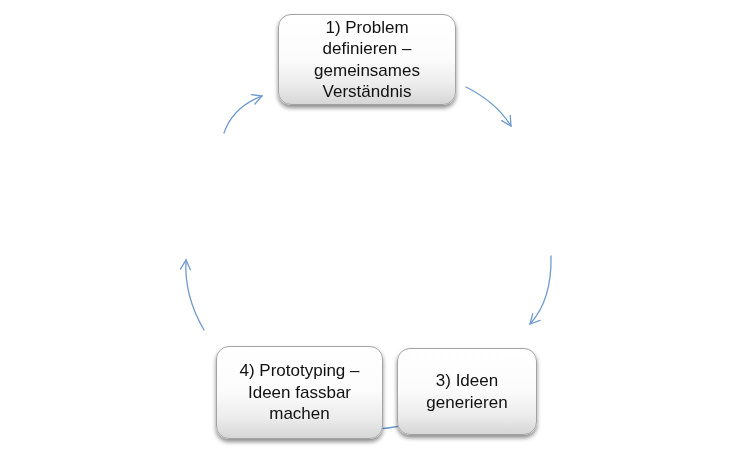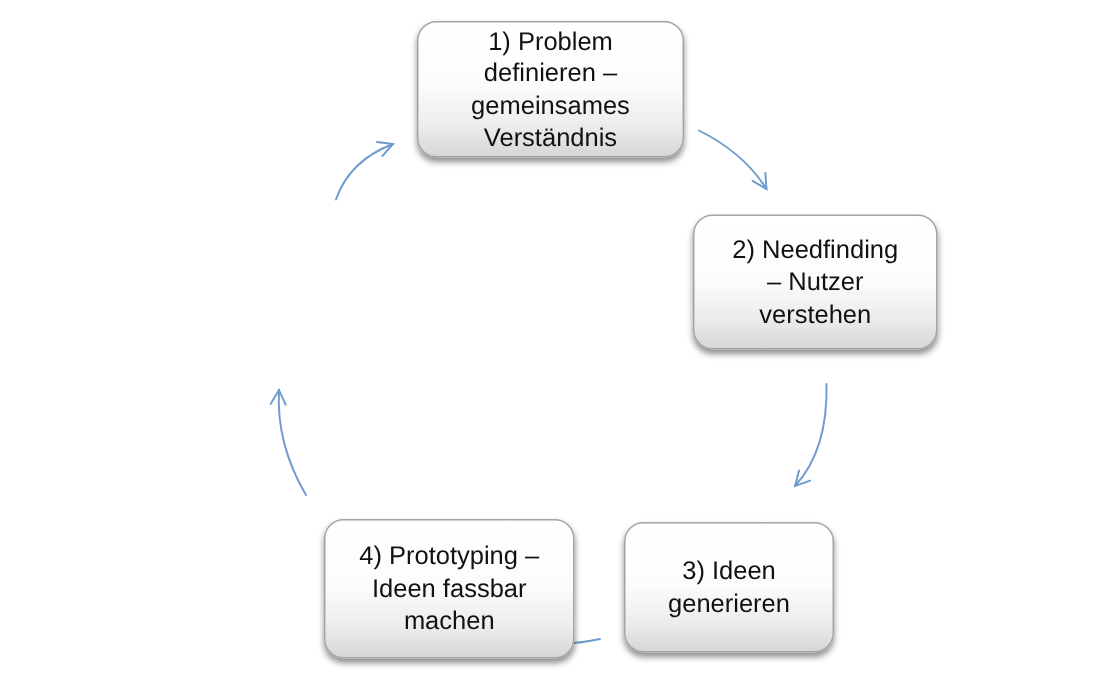--- a/index.html
+++ b/index.html
@@ -42,21 +42,21 @@
     align-items: center;
     justify-content: center;
     text-align: center;
     color: var(--text);
     font-size: 17px;
     line-height: 21.5px;
   }
   .node-label { white-space: pre-line; }
   .n1 { left: 278px; top: 14px;  width: 178px; height: 91px; }
   .n2 { left: 462px; top: 143px; width: 163px; height: 90px; }
-  .n3 { left: 416px; top: 348px; width: 140px; height: 87px; }
+  .n3 { left: 397px; top: 348px; width: 140px; height: 87px; }
   .n4 { left: 174px; top: 346px; width: 167px; height: 93px; margin-left: 42px; }
   .n5 { left: 119px; top: 141px; width: 146px; height: 91px; }
   .edge {
     fill: none;
     stroke: var(--arrow);
     stroke-width: 1.3;
     stroke-linecap: round;
   }
 </style>
 </head>
@@ -77,25 +77,20 @@
     <path class="edge" d="M 224 133 Q 233 107 262 96" marker-end="url(#openArrow)"></path>
   </svg>
 
   <div class="node n1">
     <span class="node-label">1) Problem
 definieren –
 gemeinsames
 Verständnis</span>
   </div>
 
-  <div class="node n2">
-    <span class="node-label">2) Needfinding
-– Nutzer
-verstehen</span>
-  </div>
 
   <div class="node n3">
     <span class="node-label">3) Ideen
 generieren</span>
   </div>
 
   <div class="node n4">
     <span class="node-label">4) Prototyping –
 Ideen fassbar
 machen</span>

